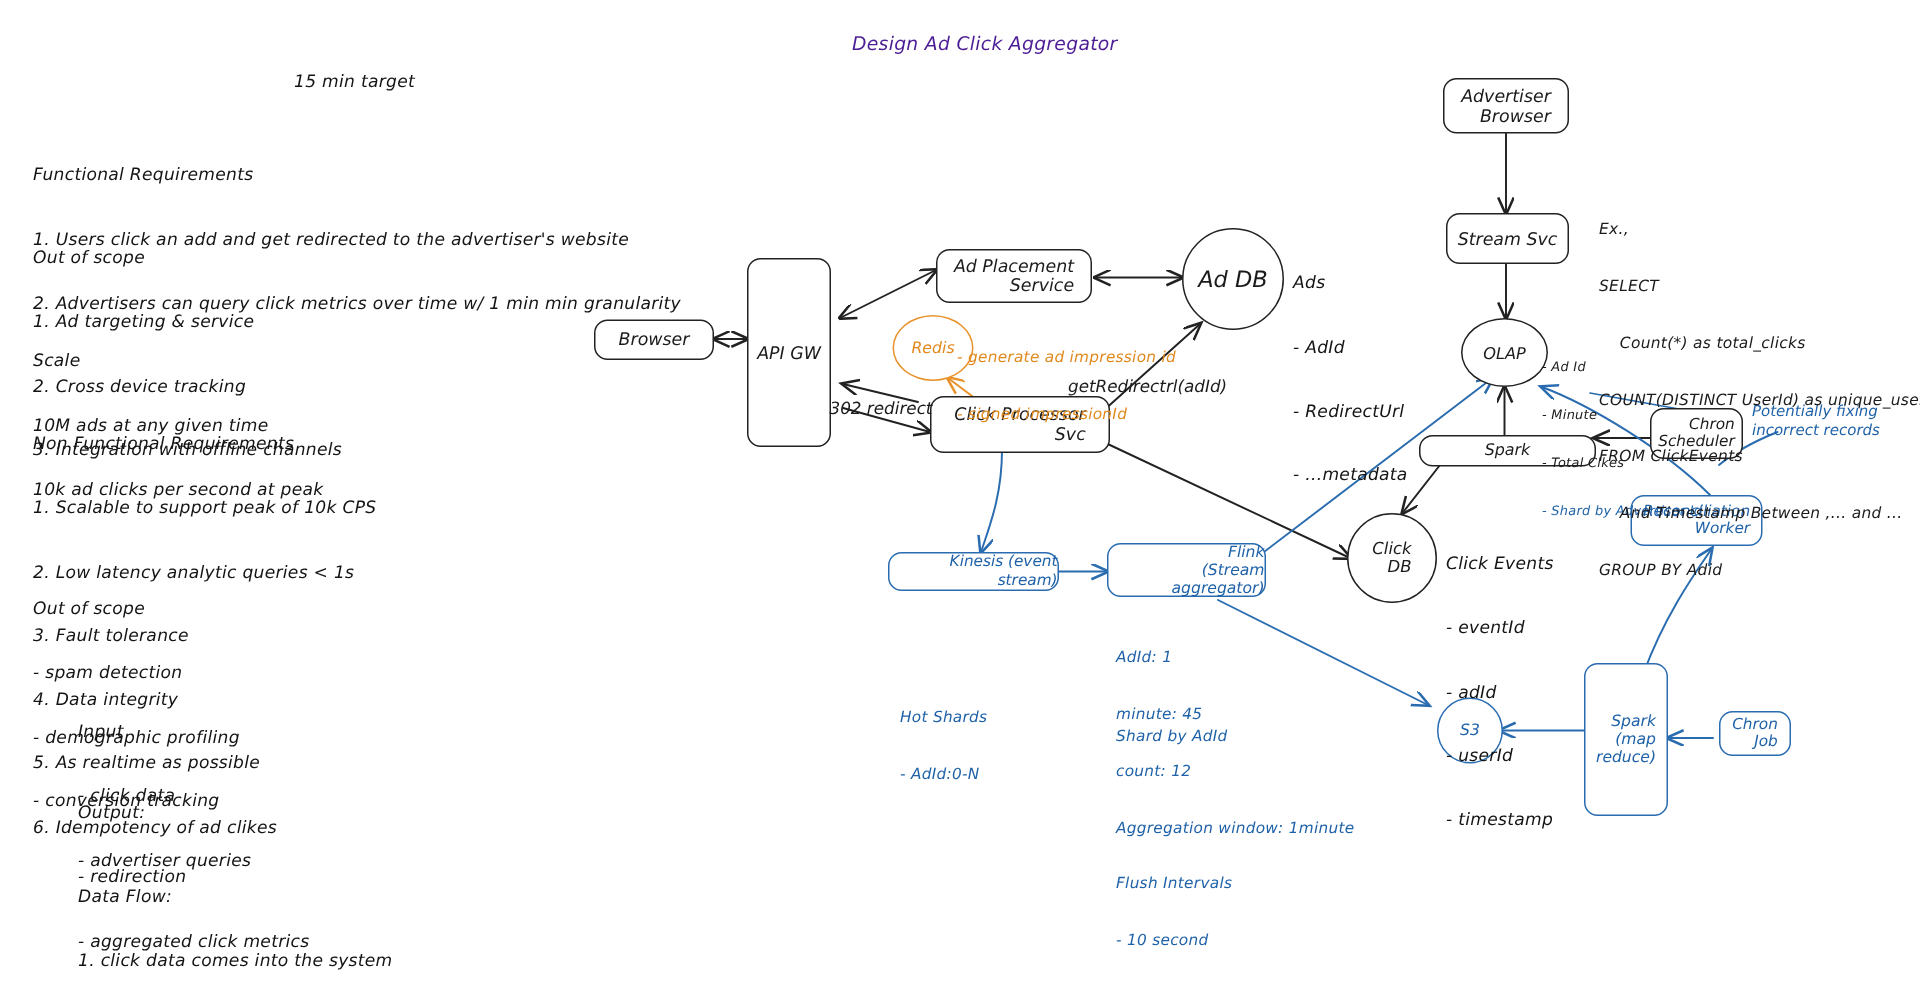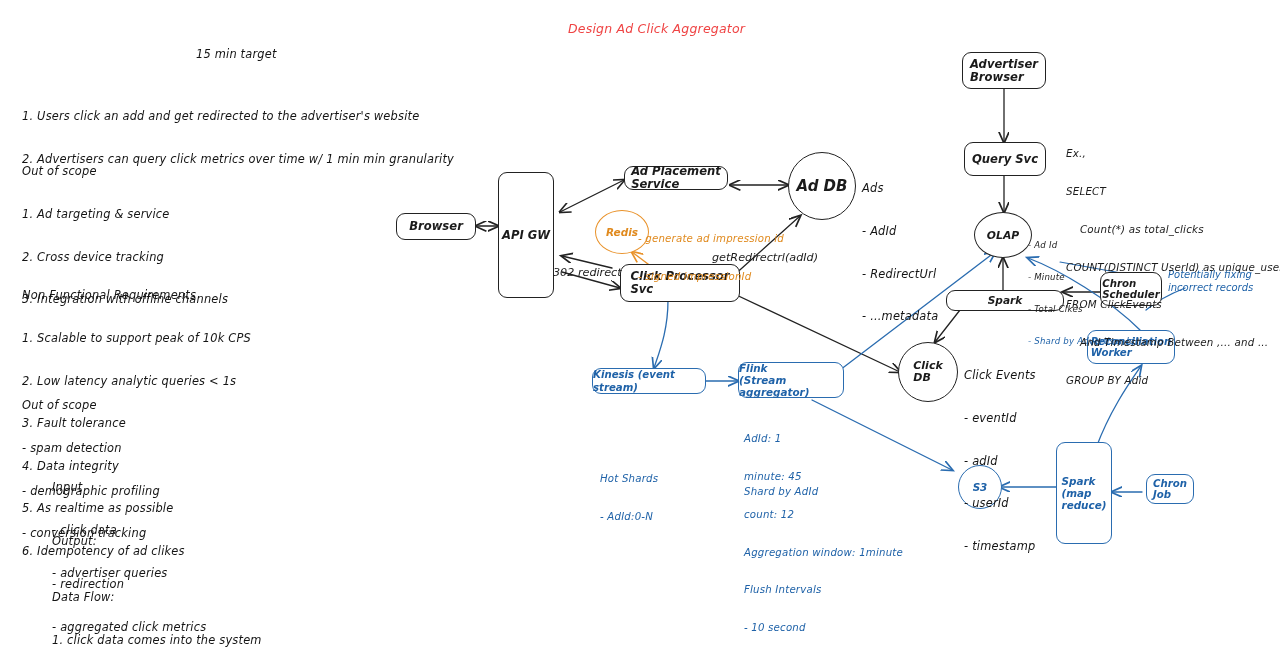--- a/index.html
+++ b/index.html
@@ -31,44 +31,43 @@
   .txt {
     position: absolute;
     white-space: pre;
     font-family: "DejaVu Sans", sans-serif;
     font-style: italic;
     letter-spacing: 0.2px;
   }
   .title {
     font-size: 12.5px;
     font-style: italic;
-    color: #ef4444;
+    color: #4c1d95;
   }
   .notes {
     font-size: 11.4px;
     line-height: 14.2px;
     font-style: italic;
     color: #141414;
   }
   .small-note {
     font-size: 10.2px;
     line-height: 12.6px;
     font-style: italic;
   }
   .node {
     position: absolute;
     box-sizing: border-box;
     display: flex;
     align-items: center;
     justify-content: center;
-    text-align: left;
+    text-align: right;
     font-style: italic;
     line-height: 13px;
     background: #ffffff;
-    font-weight: bold;
   }
   .rect {
     border: 1.4px solid #222;
     border-radius: 9px;
     font-size: 11.6px;
   }
   .circle {
     border: 1.4px solid #222;
     border-radius: 50%;
     font-size: 15px;
@@ -86,31 +85,37 @@
 </head>
 <body>
 
 <div id="canvas">
 
   <div class="txt title" style="left:568px; top:21px;">Design Ad Click Aggregator</div>
 
   <div class="txt notes" style="left:196px; top:47px;">15 min target</div>
 
   <div class="txt notes" style="left:22px; top:81px;">
+    <div>Functional Requirements</div>
     <div>1. Users click an add and get redirected to the advertiser's website</div>
     <div>2. Advertisers can query click metrics over time w/ 1 min min granularity</div>
   </div>
 
   <div class="txt notes" style="left:22px; top:136px;">
     <div>Out of scope</div>
     <div>1. Ad targeting &amp; service</div>
     <div>2. Cross device tracking</div>
     <div>3. Integration with offline channels</div>
   </div>
 
+  <div class="txt notes" style="left:22px; top:205px;">
+    <div>Scale</div>
+    <div>10M ads at any given time</div>
+    <div>10k ad clicks per second at peak</div>
+  </div>
 
   <div class="txt notes" style="left:22px; top:260px;">
     <div>Non Functional Requirements</div>
     <div>1. Scalable to support peak of 10k CPS</div>
     <div>2. Low latency analytic queries &lt; 1s</div>
     <div>3. Fault tolerance</div>
     <div>4. Data integrity</div>
     <div>5. As realtime as possible</div>
     <div>6. Idempotency of ad clikes</div>
   </div>
@@ -216,21 +221,21 @@
 
       <line x1="628,0" y1="0" x2="0" y2="0" opacity="0"></line>
       <line x1="632" y1="252" x2="664" y2="276" marker-end="url(#ah-o)" marker-start="url(#ah-o2)"></line>
     </g>
   </svg>
 
   <div class="node rect" style="left:396px; top:213px; width:80px; height:27px;">Browser</div>
 
   <div class="node rect" style="left:498px; top:172px; width:56px; height:126px;">API GW</div>
 
-  <div class="node rect" style="left:624px; top:166px; width:104px; height:24px; white-space:pre-line;">Ad Placement
+  <div class="node rect" style="left:624px; top:166px; width:104px; height:36px; white-space:pre-line;">Ad Placement
 Service</div>
 
   <div class="node circle orange" style="left:595px; top:210px; width:54px; height:44px; font-size:10.5px;">Redis</div>
 
   <div class="node circle" style="left:788px; top:152px; width:68px; height:68px;">Ad DB</div>
 
   <div class="node rect" style="left:620px; top:264px; width:120px; height:38px; white-space:pre-line;">Click Processor
 Svc</div>
 
   <div class="node rect blue" style="left:592px; top:368px; width:114px; height:26px; font-size:10.2px;">Kinesis (event stream)</div>
@@ -238,21 +243,21 @@
   <div class="node rect blue" style="left:738px; top:362px; width:106px; height:36px; white-space:pre-line; font-size:10.4px; line-height:12px;">Flink
 (Stream aggregator)</div>
 
   <div class="node circle" style="left:898px; top:342px; width:60px; height:60px; white-space:pre-line; font-size:11px; line-height:12px;">Click
 DB</div>
 
   <div class="node rect" style="left:946px; top:290px; width:118px; height:21px; font-size:10.6px;">Spark</div>
 
   <div class="node circle" style="left:974px; top:212px; width:58px; height:46px; font-size:10.8px;">OLAP</div>
 
-  <div class="node rect" style="left:964px; top:142px; width:82px; height:34px;">Query Svc</div>
+  <div class="node rect" style="left:964px; top:142px; width:82px; height:34px;">Stream Svc</div>
 
   <div class="node rect" style="left:962px; top:52px; width:84px; height:37px; white-space:pre-line;">Advertiser
 Browser</div>
 
   <div class="node rect" style="left:1100px; top:272px; width:62px; height:34px; white-space:pre-line; font-size:10.2px; line-height:11px;">Chron
 Scheduler</div>
 
   <div class="node rect blue" style="left:1087px; top:330px; width:88px; height:34px; white-space:pre-line; font-size:10.2px; line-height:11px;">Reconciliation
 Worker</div>
 

